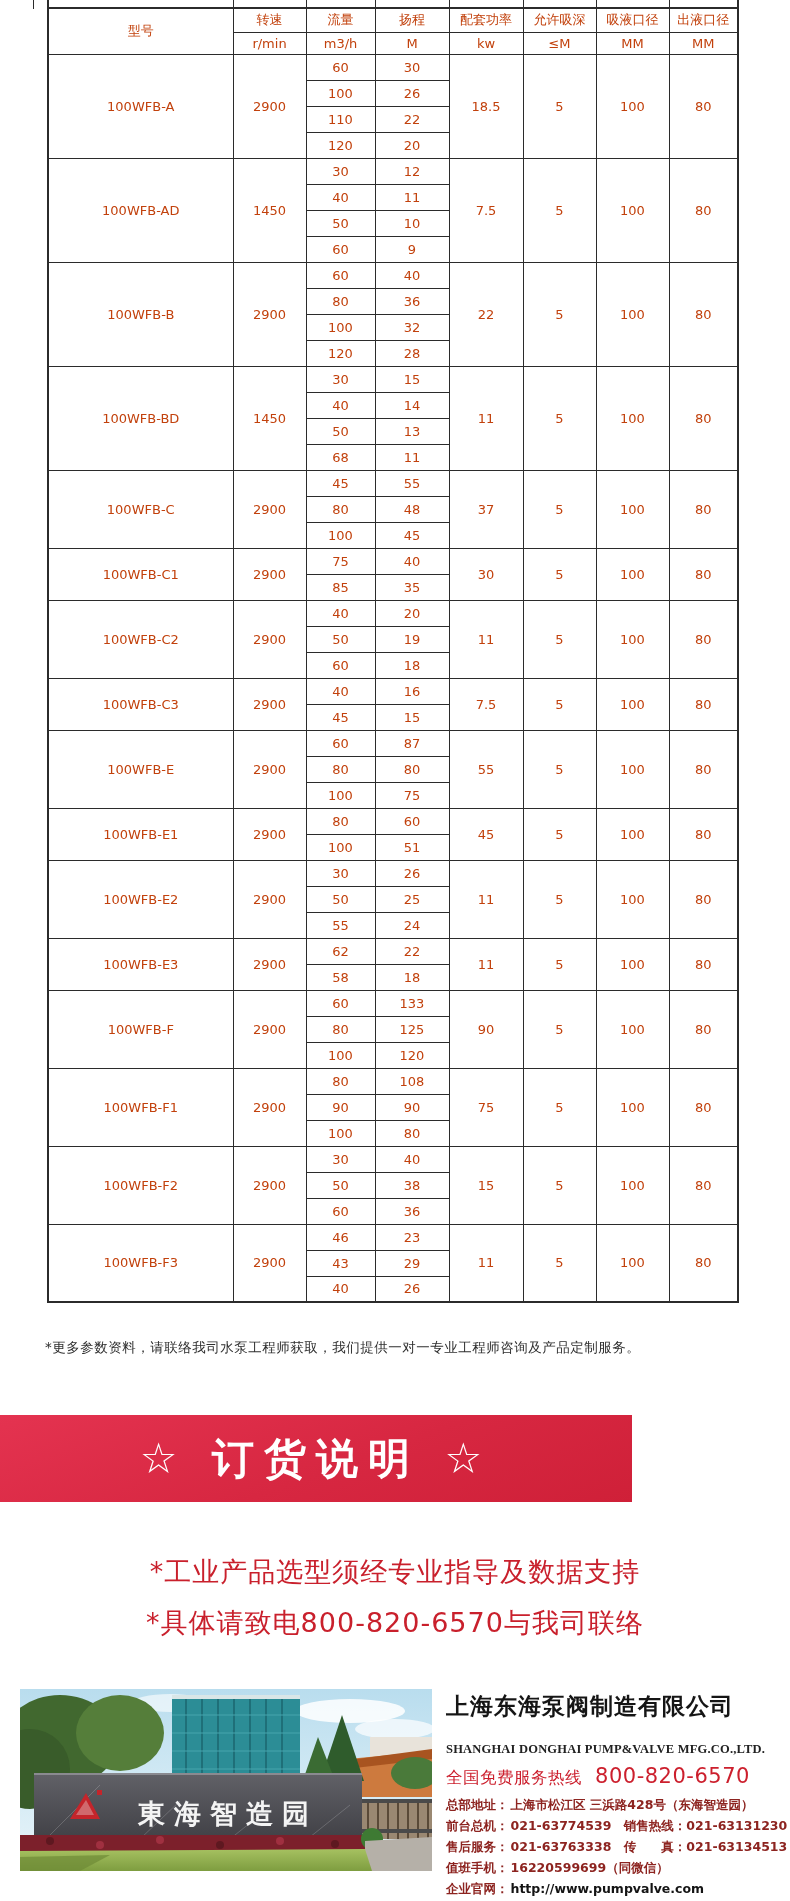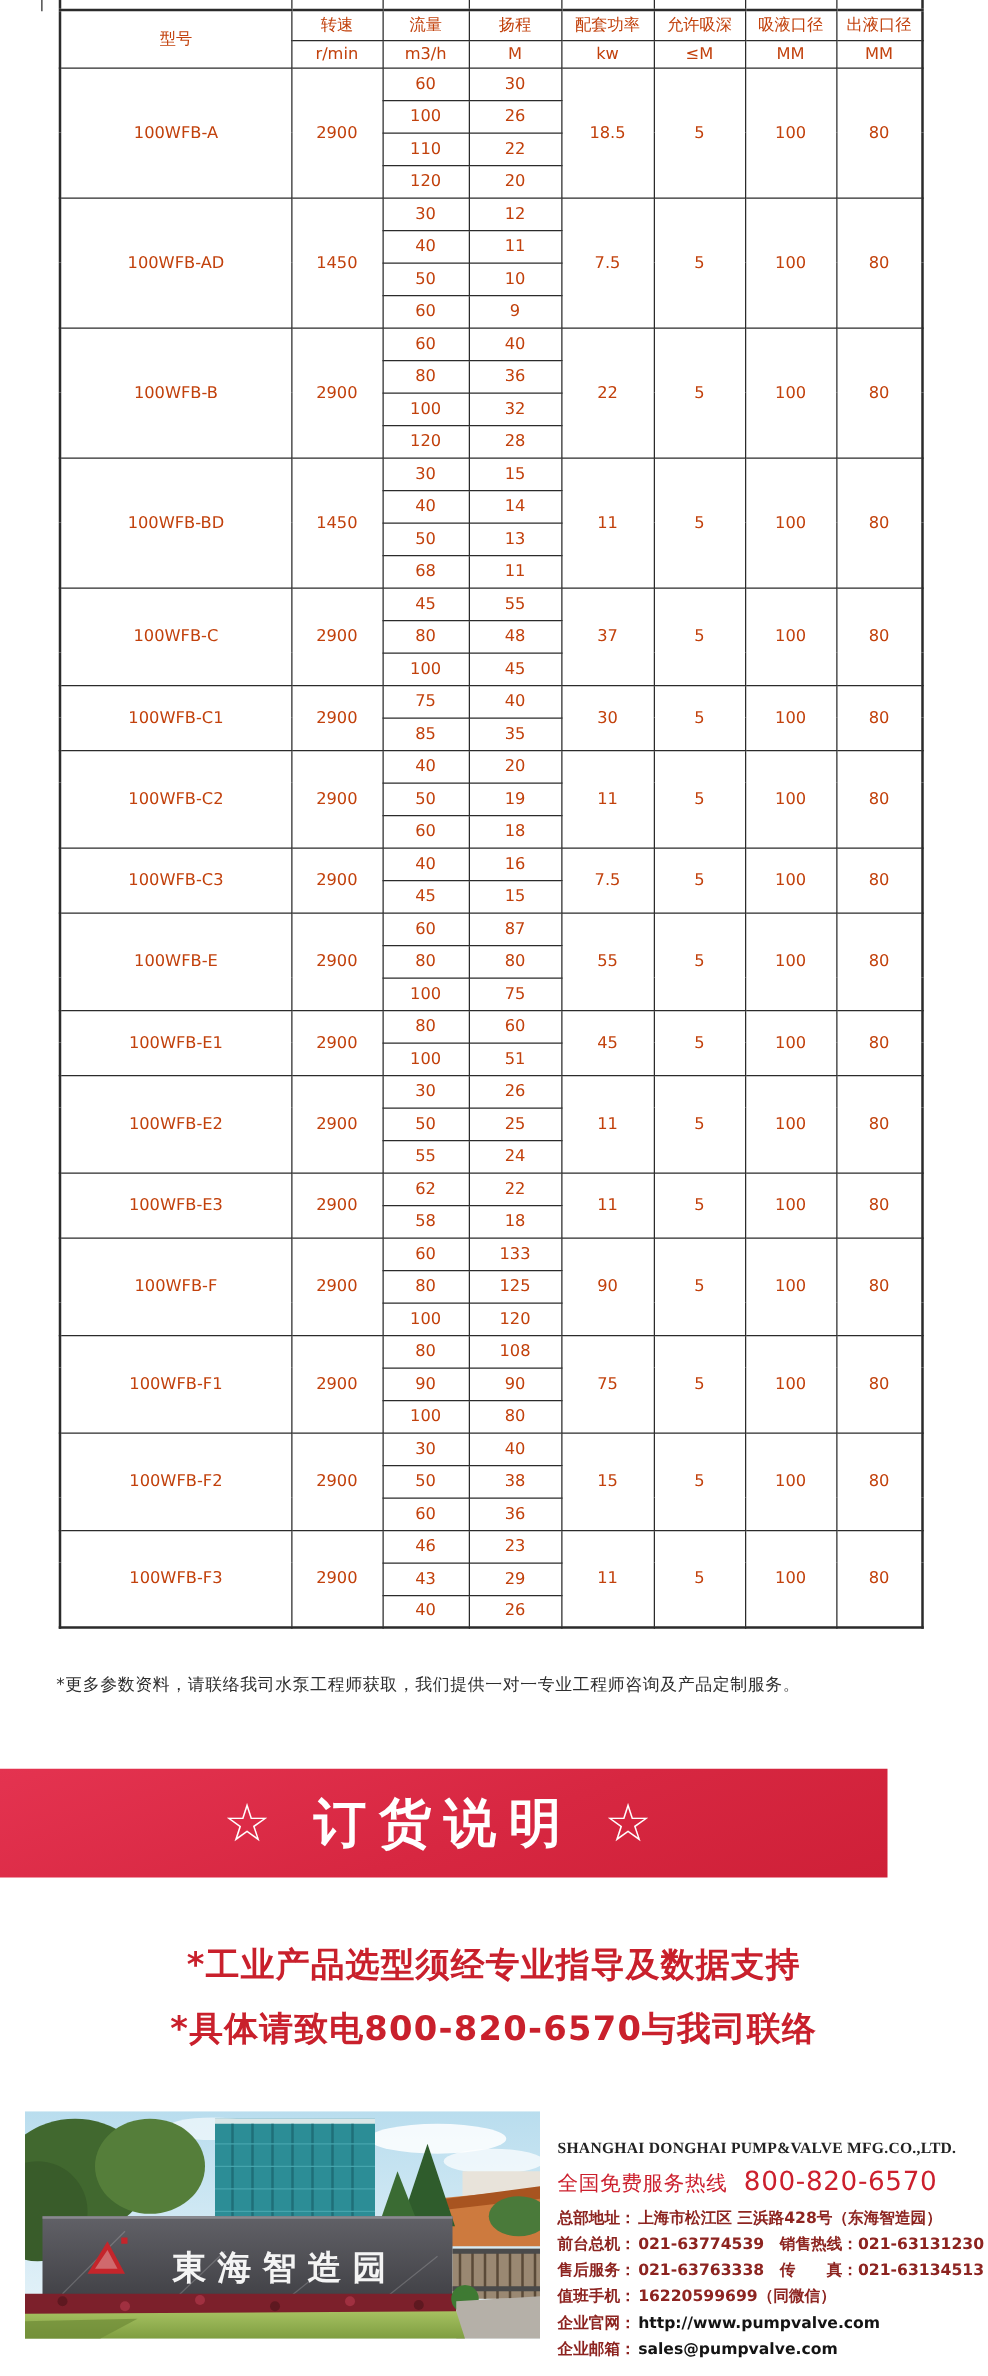--- a/index.html
+++ b/index.html
@@ -25,31 +25,31 @@
   table.spec tr.stub td { height:8px; border-top:none; border-bottom:2px solid #2b2b2b; }
   table.spec tr.h1 th { height:24px; }
   table.spec tr.h2 th { height:22px; }
   table.spec tbody td { height:26px; }
 
   
   .note { margin-top:36px; padding-left:45px; font-size:13.5px; letter-spacing:0.5px; color:#2e2e2e; }
 
   
   .banner {
-    margin-top:58px; width:710px; height:87px;
+    margin-top:58px; width:632px; height:87px;
     background:linear-gradient(160deg,#e43350 0%, #d72741 55%, #cf2038 100%);
     display:flex; align-items:center; justify-content:center;
   }
   .banner-title {
     color:#ffffff; font-size:42px; font-weight:900; letter-spacing:10px;
     font-family:"DejaVu Sans","Liberation Sans",sans-serif;
   }
 
   
-  .slogan { text-align:center; color:#c9202c; font-weight:700; font-size:27px; letter-spacing:1px; }
+  .slogan { text-align:center; color:#c9202c; font-weight:400; font-size:27px; letter-spacing:1px; }
   .slogan-1 { margin-top:52px; }
   .slogan-2 { margin-top:15px; }
 
   
   .company { margin-top:48px; display:flex; padding-left:20px; }
   .photo-wrap { width:412px; height:182px; flex:0 0 412px; }
   .info { padding-left:14px; padding-top:2px; width:344px; }
   .c-name { font-size:23px; font-weight:900; color:#151515; letter-spacing:1px; white-space:nowrap; }
   .c-name-en {
     margin-top:20px; font-size:12.5px; font-weight:bold; color:#222222;
@@ -507,20 +507,21 @@
           <circle cx="315" cy="155" r="4" fill="#5e1820"></circle>
       </g>
       <circle cx="352" cy="150" r="11" fill="#3e7a33"></circle>
 
       <polygon points="345,152 412,148 412,182 345,182" fill="#b5b0a8"></polygon>
       <polygon points="0,162 345,160 352,182 0,182" fill="url(#lawn)"></polygon>
       <polygon points="0,168 90,166 60,182 0,182" fill="#6d8a36" opacity="0.7"></polygon>
     </svg>
   </div>
   <div class="info">
+    <div class="c-name">上海东海泵阀制造有限公司</div>
     <div class="c-name-en">SHANGHAI DONGHAI PUMP&amp;VALVE MFG.CO.,LTD.</div>
     <div class="hotline">
       <span class="hotline-label">全国免费服务热线</span>
       <span class="hotline-number">800-820-6570</span>
     </div>
     <div class="contacts">
       <div class="contact-line">
         <span class="c-label">总部地址：</span><span class="c-value">上海市松江区 三浜路428号（东海智造园）</span>
       </div>
       <div class="contact-line">

